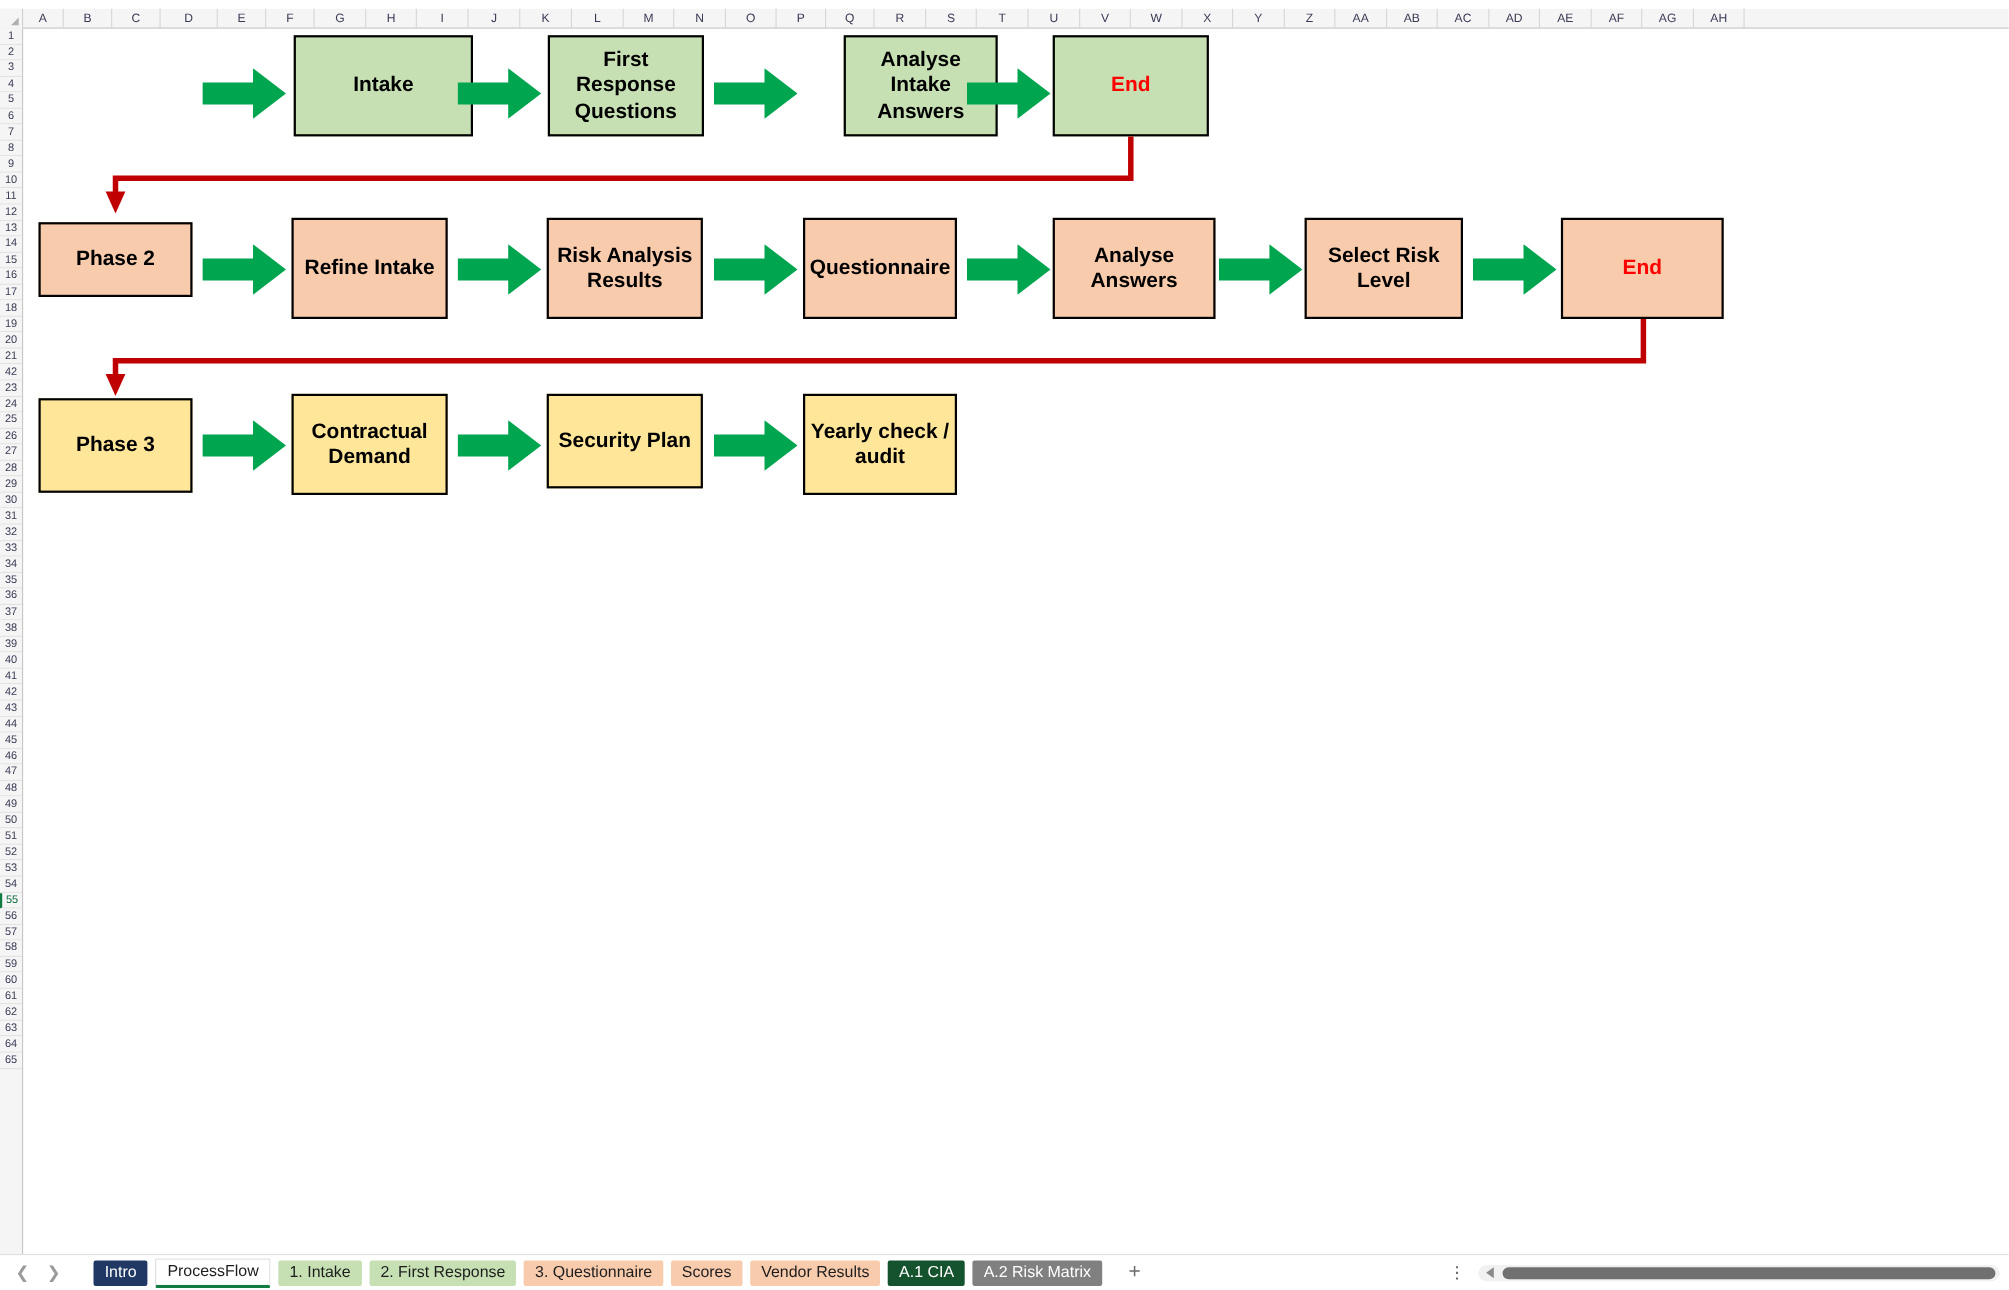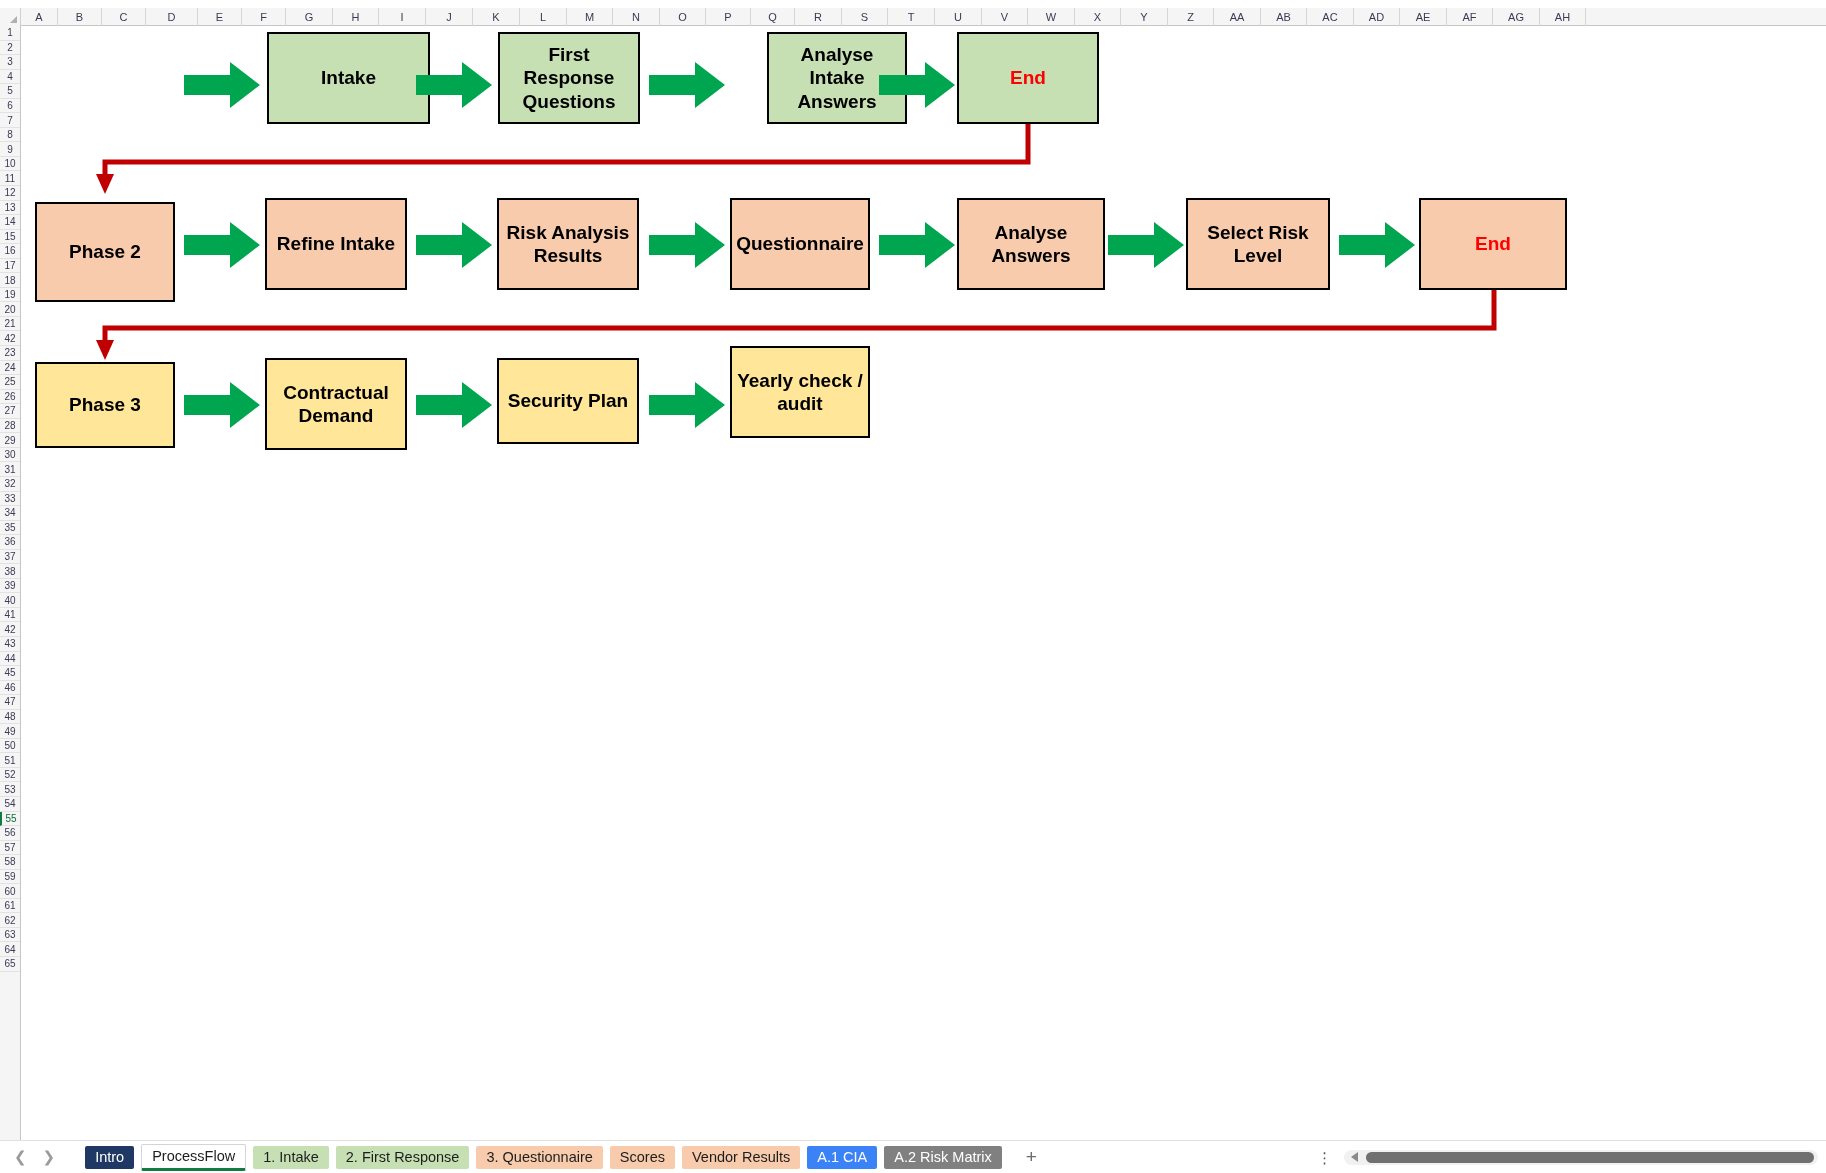--- a/index.html
+++ b/index.html
@@ -315,21 +315,21 @@
 
     <div class="fbox end" style="left:936px; top:6px;   width:142px; height:92px;  background:#C6E0B4;">End</div>
 
     <div class="conn" style="left:70px; top:96px; width:950px; height:80px;">
       <svg viewBox="0 0 950 80" preserveAspectRatio="none">
         <polyline points="937,2 937,40 14,40 14,58" fill="none" stroke="#C00000" stroke-width="5"></polyline>
         <polygon points="14,72 5,52 23,52" fill="#C00000"></polygon>
       </svg>
     </div>
 
-    <div class="fbox" style="left:14px;  top:176px; width:140px; height:100px;  background:#F8CBAD;">Phase 2</div>
+    <div class="fbox" style="left:14px;  top:176px; width:140px; height:68px;  background:#F8CBAD;">Phase 2</div>
 
     <div class="arrow" style="left:163px; top:196px; width:76px; height:46px;">
       <svg viewBox="0 0 76 46" preserveAspectRatio="none">
         <polygon points="0,13 46,13 46,0 76,23 46,46 46,33 0,33" fill="#00A550"></polygon>
       </svg>
     </div>
 
     <div class="fbox" style="left:244px; top:172px; width:142px; height:92px;  background:#F8CBAD;">Refine Intake</div>
 
     <div class="arrow" style="left:395px; top:196px; width:76px; height:46px;">
@@ -396,41 +396,41 @@
     </div>
 
     <div class="fbox" style="left:476px; top:332px; width:142px; height:86px;  background:#FFE699;">Security Plan</div>
 
     <div class="arrow" style="left:628px; top:356px; width:76px; height:46px;">
       <svg viewBox="0 0 76 46" preserveAspectRatio="none">
         <polygon points="0,13 46,13 46,0 76,23 46,46 46,33 0,33" fill="#00A550"></polygon>
       </svg>
     </div>
 
-    <div class="fbox" style="left:709px; top:320px; width:140px; height:92px;  background:#FFE699;">Yearly check / audit</div>
+    <div class="fbox" style="left:709px; top:332px; width:140px; height:92px;  background:#FFE699;">Yearly check / audit</div>
 
   </div>
 </div>
 
 <div id="bottom-bar">
 
   <div id="nav-arrows">
     <span>❮</span>
     <span>❯</span>
   </div>
 
   <div id="tab-strip">
       <div class="tab" style="background: rgb(31, 56, 100); color: rgb(255, 255, 255);">Intro</div>
       <div class="tab active">ProcessFlow</div>
       <div class="tab" style="background: rgb(198, 224, 180); color: rgb(29, 29, 29);">1. Intake</div>
       <div class="tab" style="background: rgb(198, 224, 180); color: rgb(29, 29, 29);">2. First Response</div>
       <div class="tab" style="background: rgb(248, 203, 173); color: rgb(29, 29, 29);">3. Questionnaire</div>
       <div class="tab" style="background: rgb(248, 203, 173); color: rgb(29, 29, 29);">Scores</div>
       <div class="tab" style="background: rgb(248, 203, 173); color: rgb(29, 29, 29);">Vendor Results</div>
-      <div class="tab" style="background: #3b82f6; color: rgb(255, 255, 255);">A.1 CIA</div>
+      <div class="tab" style="background: #14532d; color: rgb(255, 255, 255);">A.1 CIA</div>
       <div class="tab" style="background: rgb(128, 128, 128); color: rgb(255, 255, 255);">A.2 Risk Matrix</div>
     </div>
 
   <div id="add-sheet">+</div>
 
   <div id="bb-right">
     <div id="kebab">⋮</div>
     <div id="hscroll-track">
       <div id="hscroll-left"></div>
       <div id="hscroll-thumb"></div>

